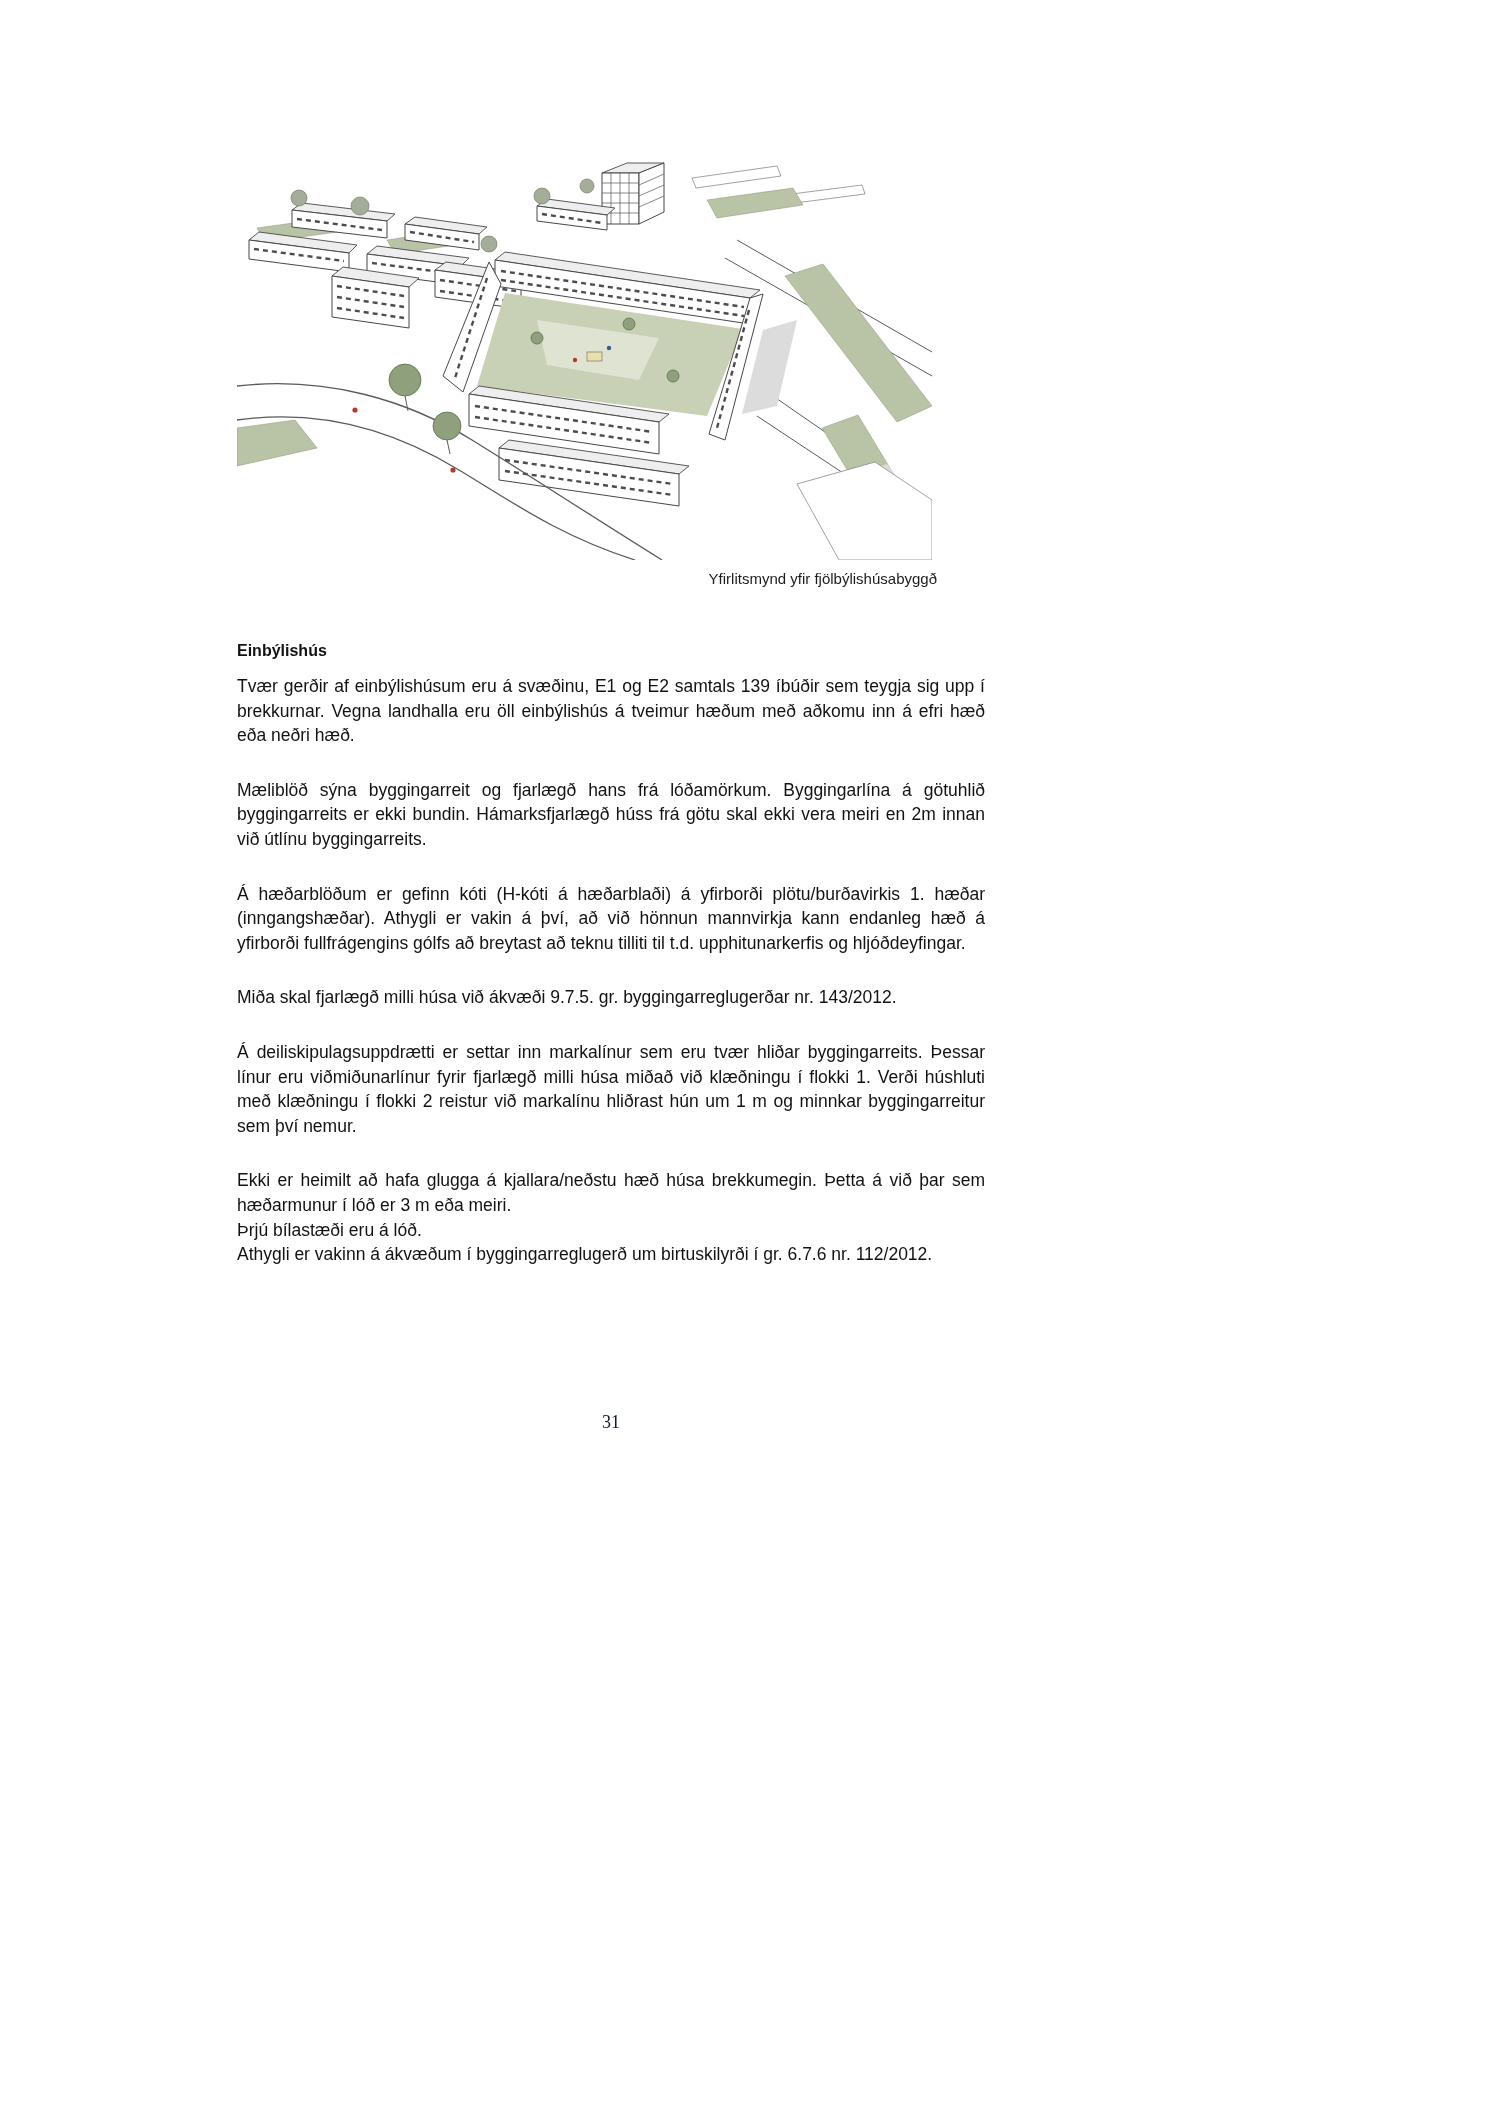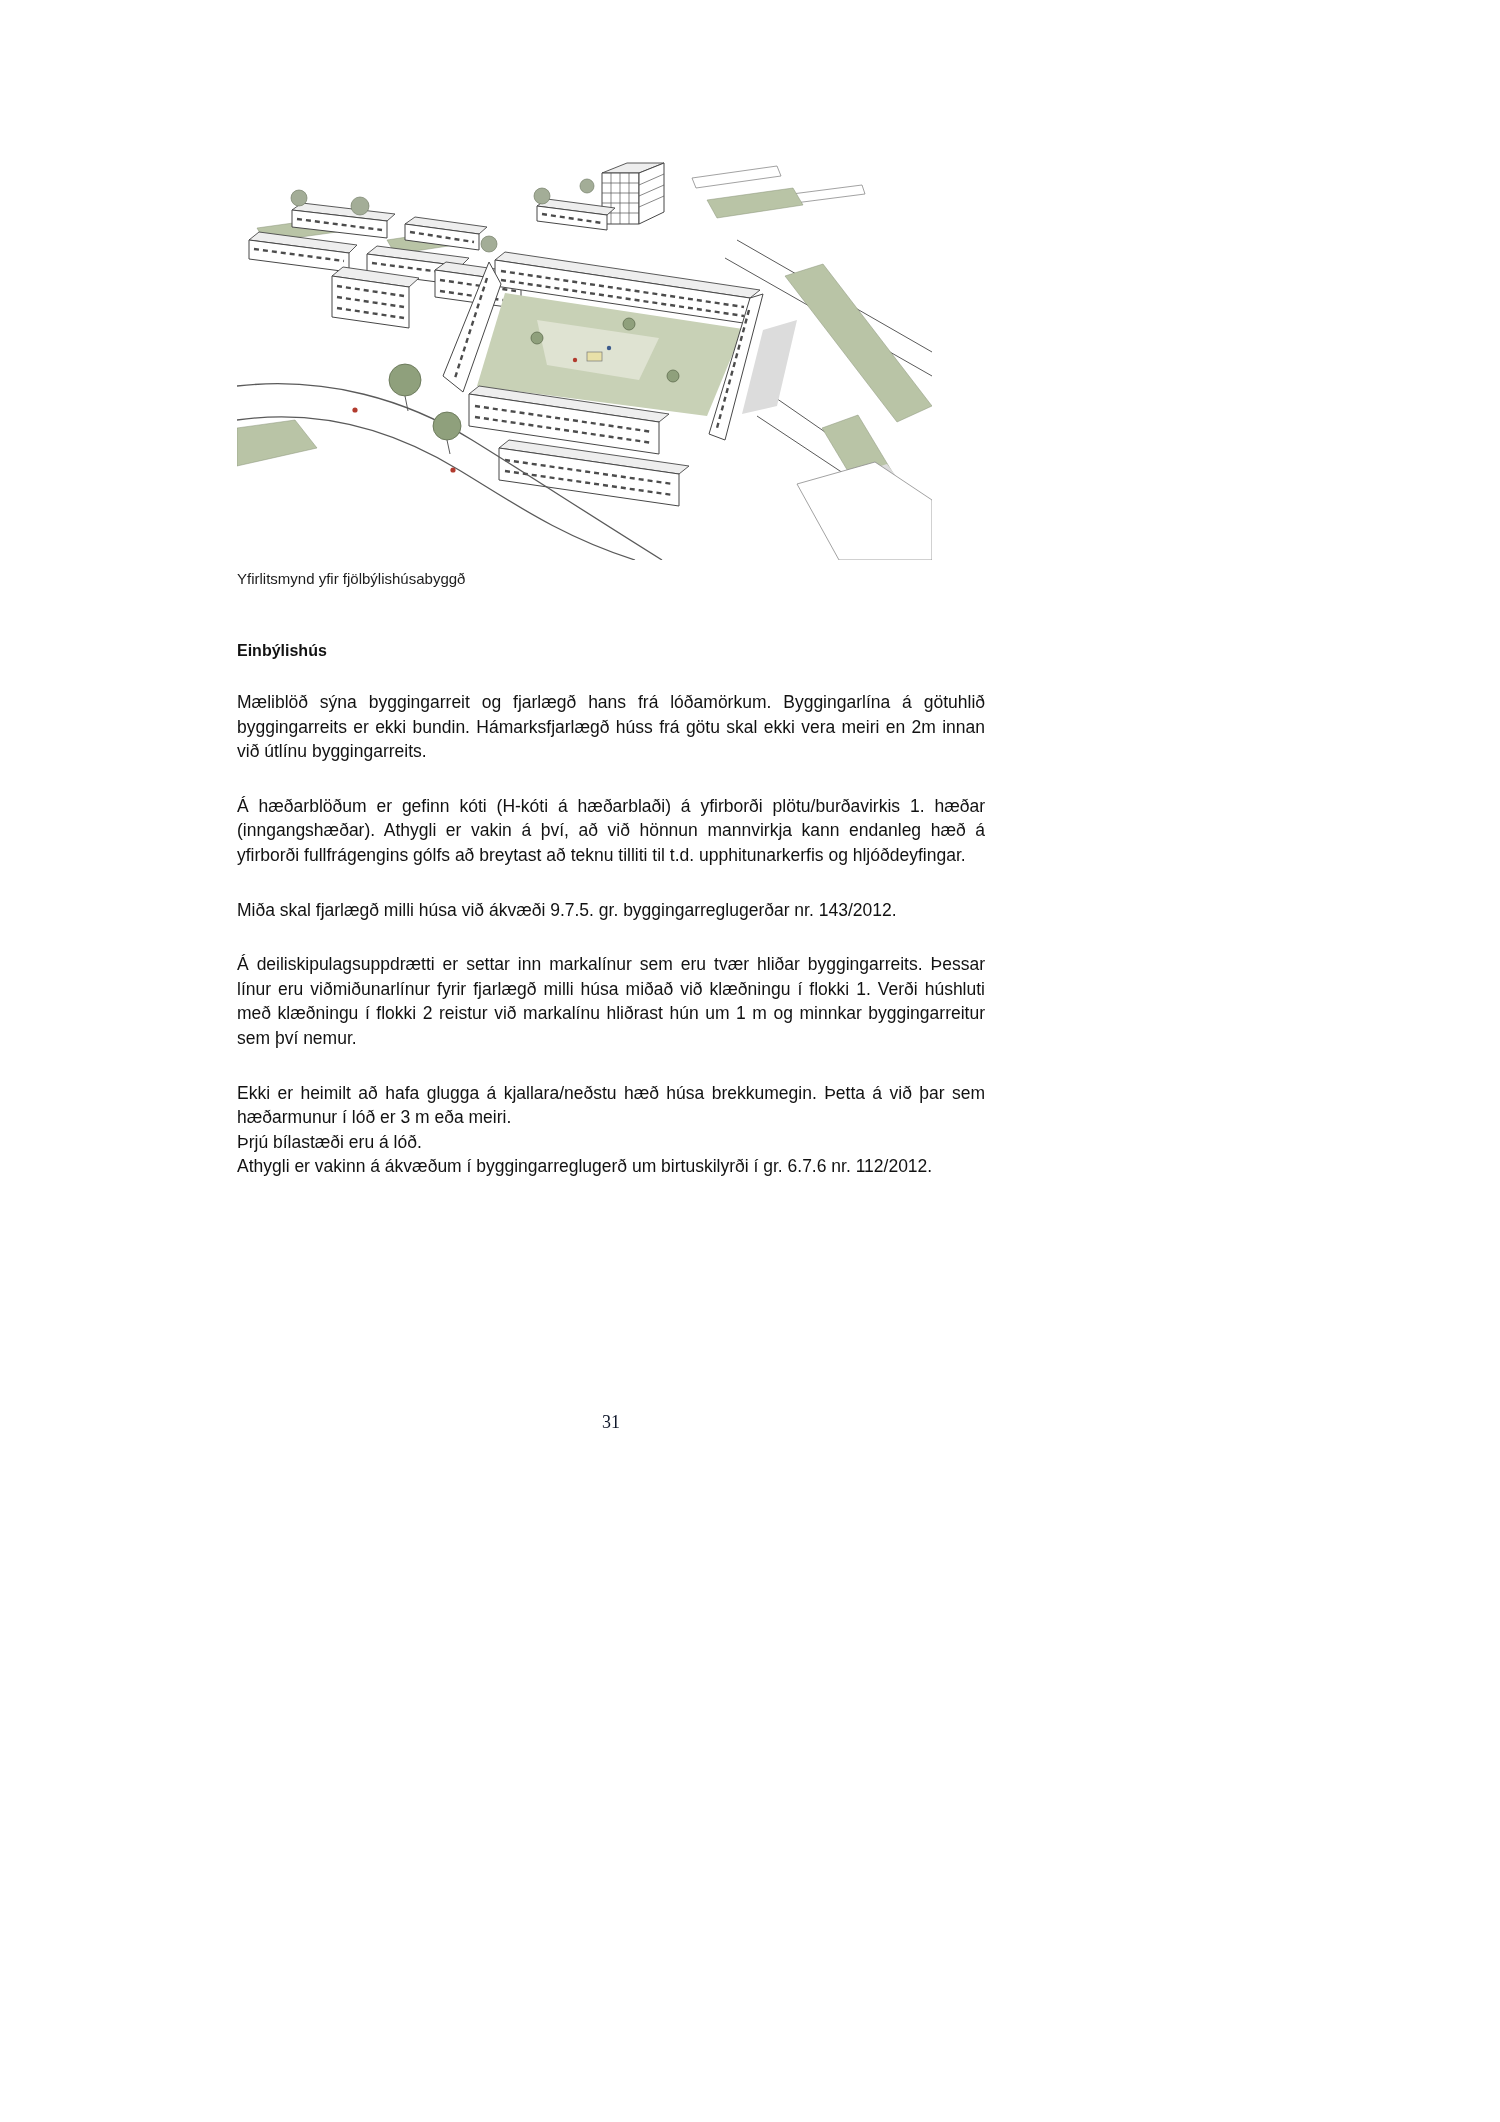--- a/index.html
+++ b/index.html
@@ -11,20 +11,21 @@
     font-family: "Liberation Sans", sans-serif;
     color: #121212;
     overflow: hidden;
   }
   .figure {
     position: absolute;
     left: 237px;
     top: 148px;
     width: 700px;
     margin: 0;
+    text-align: right;
   }
   .figure svg { display: block; width: 695px; height: 412px; }
   .figure figcaption {
     font-size: 15px;
     color: #1c1c1c;
     margin-top: 10px;
   }
   .body-section {
     position: absolute;
     left: 237px;
@@ -172,20 +173,21 @@
       <path class="ln" d="M210,292 L213,306"></path>
       <circle cx="118" cy="262" r="2.6" fill="#b23b2e"></circle>
       <circle cx="216" cy="322" r="2.6" fill="#b23b2e"></circle>
     </svg>
     <figcaption>Yfirlitsmynd yfir fjölbýlishúsabyggð</figcaption>
   </figure>
 
   <section class="body-section">
     <h2 class="section-heading">Einbýlishús</h2>
     <div id="paragraphs">
+        <p class="para">Tvær gerðir af einbýlishúsum eru á svæðinu, E1 og E2 samtals 139 íbúðir sem teygja sig upp í brekkurnar. Vegna landhalla eru öll einbýlishús á tveimur hæðum með aðkomu inn á efri hæð eða neðri hæð.</p>
         <p class="para spaced">Mæliblöð sýna byggingarreit og fjarlægð hans frá lóðamörkum. Byggingarlína á götuhlið byggingarreits er ekki bundin. Hámarksfjarlægð húss frá götu skal ekki vera meiri en 2m innan við útlínu byggingarreits.</p>
         <p class="para spaced">Á hæðarblöðum er gefinn kóti (H-kóti á hæðarblaði) á yfirborði plötu/burðavirkis 1. hæðar (inngangshæðar).  Athygli er vakin á því, að við hönnun mannvirkja kann endanleg hæð á yfirborði fullfrágengins gólfs að breytast að teknu tilliti til t.d. upphitunarkerfis og hljóðdeyfingar.</p>
         <p class="para spaced">Miða skal fjarlægð milli húsa við ákvæði 9.7.5. gr. byggingarreglugerðar nr. 143/2012.</p>
         <p class="para spaced">Á deiliskipulagsuppdrætti er settar inn markalínur sem eru tvær hliðar byggingarreits.  Þessar línur eru viðmiðunarlínur fyrir fjarlægð milli húsa miðað við klæðningu í flokki 1. Verði húshluti með klæðningu í flokki 2 reistur við markalínu hliðrast hún um 1 m og minnkar byggingarreitur sem því nemur.</p>
         <p class="para spaced">Ekki er heimilt að hafa glugga á kjallara/neðstu hæð húsa brekkumegin. Þetta á við  þar sem hæðarmunur í lóð er 3 m eða meiri.</p>
         <p class="para">Þrjú bílastæði eru á lóð.</p>
         <p class="para">Athygli er vakinn á  ákvæðum í byggingarreglugerð um birtuskilyrði í gr. 6.7.6  nr. 112/2012.</p>
       </div>
   </section>
 

